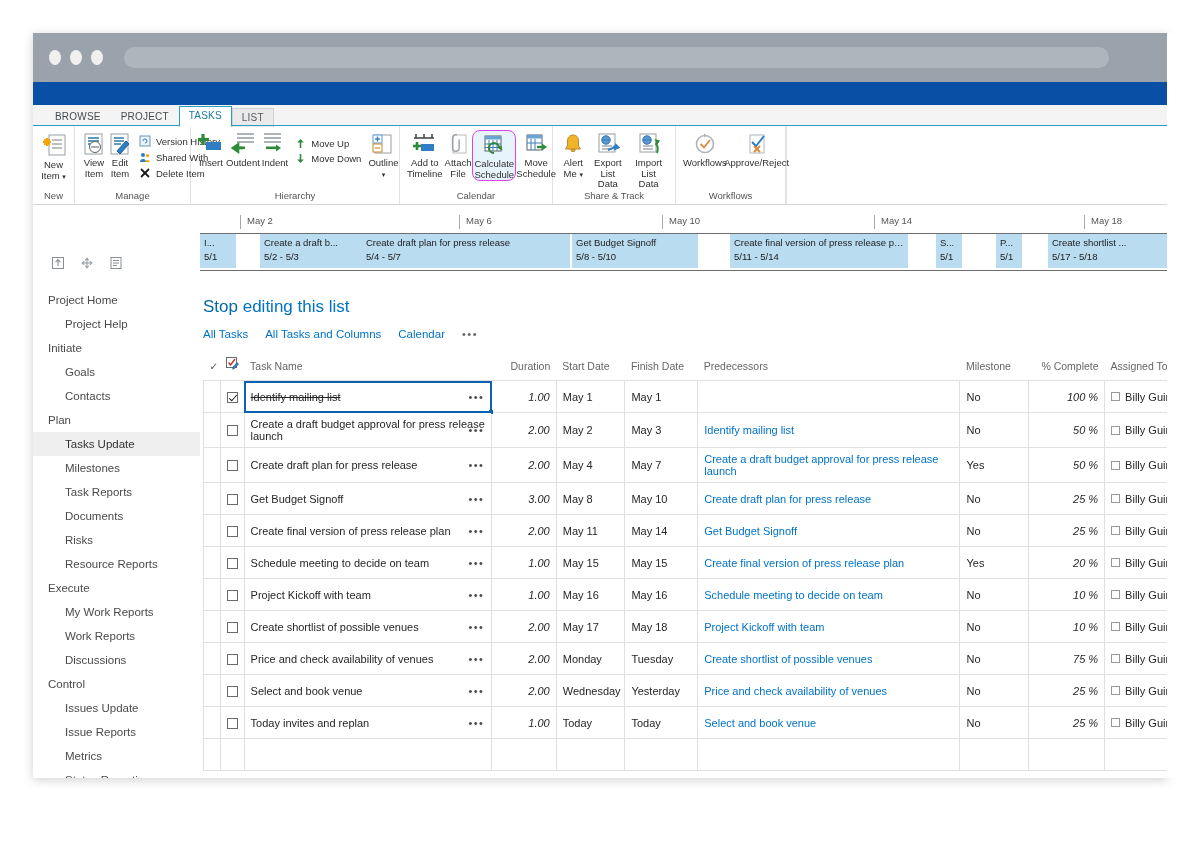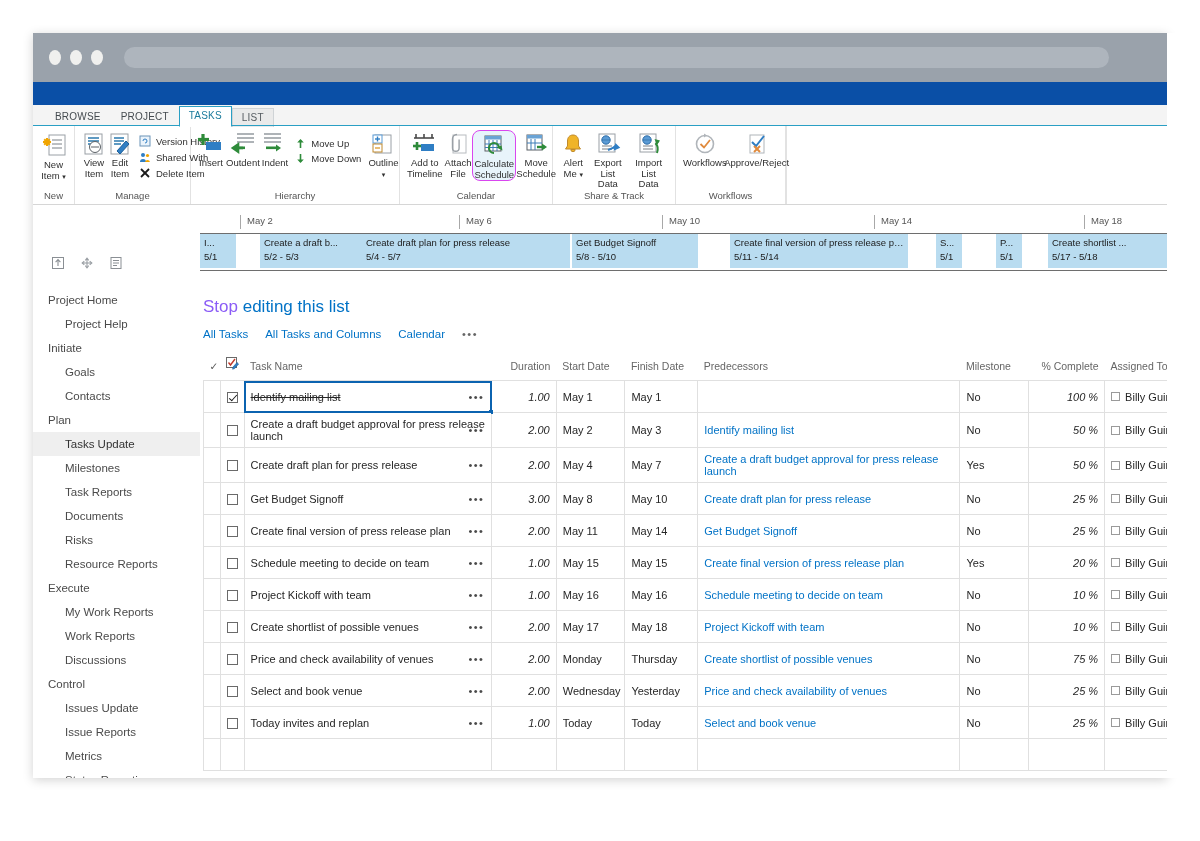--- a/index.html
+++ b/index.html
@@ -233,21 +233,21 @@
   }
 
   
   .listarea { padding-left: 3px; }
   .page-title {
     font-size: 17px; color: #0072c6;
     font-weight: 400;
     margin: 22px 0 0 0;
     cursor: default;
   }
-  .page-title .strong { color: #8b5cf6; }
+  .page-title .strong { color: #0369a1; }
   .viewtabs {
     display: flex; align-items: center; gap: 17px;
     margin-top: 11px;
     font-size: 11.5px;
   }
   .viewtab { color: #0072c6; cursor: default; }
   .viewtab.current { color: #0072c6; }
   .viewtab.ell { color: #666; letter-spacing: 1.5px; font-size: 11px; }
 
   table.grid {
@@ -997,21 +997,21 @@
 
               <tr>
                 <td class="c-check"></td>
                 <td class="c-sel"><span class="cbox"></span></td>
                 <td class="c-name">
                   <span>Price and check availability of venues</span>
                   <span class="ellipsis-btn">•••</span>
                 </td>
                 <td class="c-dur num">2.00</td>
                 <td class="c-start">Monday</td>
-                <td class="c-fin datelate">Thursday</td>
+                <td class="c-fin datelate">Tuesday</td>
                 <td class="c-pred"><span class="predlink">Create shortlist of possible venues</span></td>
                 <td class="c-mile">No</td>
                 <td class="c-pct num">75 %</td>
                 <td class="c-asgn">
                   <span class="asgnwrap">
                       <span class="cbox light"></span>
                       <span class="asgnlink">Billy Guinan</span>
                     </span>
                 </td>
               </tr>

